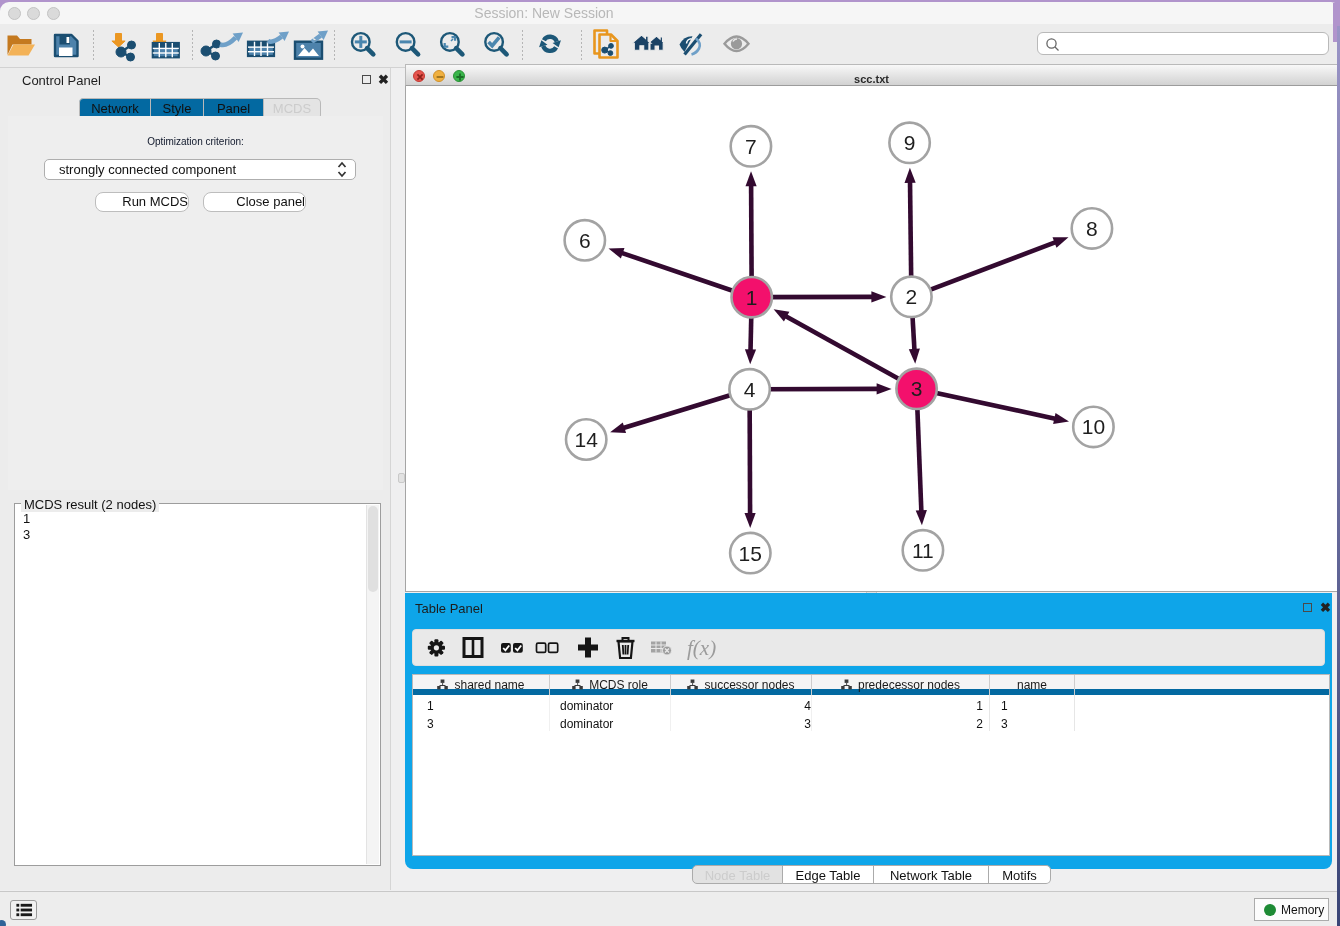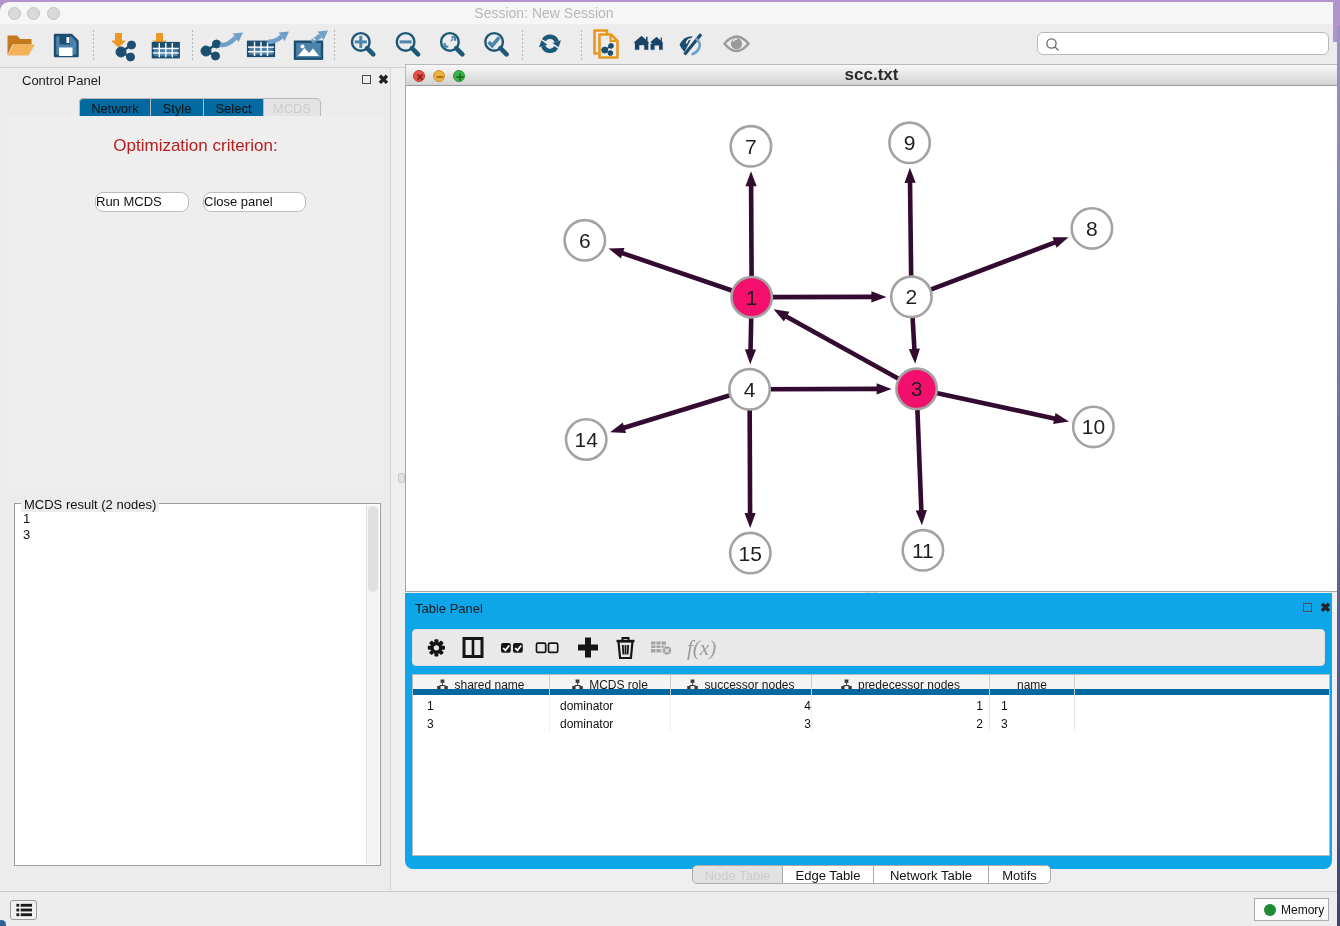--- a/index.html
+++ b/index.html
@@ -18,32 +18,32 @@
 
 #cpanel { left:0; top:68px; width:391px; height:822px; background:#ececec; border-right:1px solid #d5d5d5; }
 #cp-title { left:22px; top:5px; font-size:13px; color:#1d1d1d; }
 .flt { width:9px; height:9px; border:1.4px solid #4a4a4a; }
 .xicon { font-size:13px; font-weight:bold; color:#222; }
 .tabs { display:flex; font-size:13px; }
 .tab { background:#0369a1; border:1px solid #b9b9b9; border-left:none; padding:2px 0 3px; text-align:center; color:#111; }
 .tab.first { border-left:1px solid #b9b9b9; border-radius:4px 0 0 4px; }
 .tab.sel { background:#e4e4e4; color:#cccccc; border-radius:0 5px 5px 0; }
 #cp-tabs { left:79px; top:30px; width:242px; }
-#optlabel { left:0; top:68px; width:391px; text-align:center; font-size:17px; color:#b91c1c; }
+#optlabel { left:0; top:68px; width:391px; text-align:center; font-size:10px; color:#0f172a; }
 #combo { left:44px; top:91px; width:312px; height:21px; background:#fff; border:1px solid #aeaeae; border-radius:5px; font-size:13px; color:#111; line-height:19px; padding-left:14px; }
-.btn { background:#ffffff; border:1px solid #bdbdbd; border-radius:8px; font-size:13px; color:#111; text-align:left; line-height:18px; height:20px; }
+.btn { background:#ffffff; border:1px solid #bdbdbd; border-radius:8px; font-size:13px; color:#111; text-align:right; line-height:18px; height:20px; }
 #groupbox { left:14px; top:435px; width:367px; height:363px; background:#fff; border:1px solid #9d9d9d; }
 #grouplabel { left:21px; top:429px; background:#ececec; padding:0 3px; font-size:13px; color:#111; }
 #mcdsvals { left:23px; top:443px; font-size:13px; color:#111; line-height:16px; }
 #mcds-sb { left:366px; top:437px; width:13px; height:359px; background:#f4f4f4; border-left:1px solid #e3e3e3; }
 #mcds-thumb { left:368px; top:438px; width:10px; height:86px; background:#e0e0e0; border-radius:5px; }
 
 #netwin { left:405px; top:86px; width:933px; height:506px; background:#fff; border:1px solid #a5a5a5; border-top:none; }
 #nettitle { left:405px; top:64px; width:933px; height:22px; background:linear-gradient(#f8f8f8,#d2d2d2); border:1px solid #b9b9b9; border-bottom:1px solid #9c9c9c; }
-#nettext { top:0; width:100%; text-align:center; font-size:17px; font-weight:bold; color:#2a2a2a; }
+#nettext { top:8px; width:100%; text-align:center; font-size:11px; font-weight:bold; color:#2a2a2a; }
 .mac { top:5px; width:12px; height:12px; border-radius:50%; } .mac svg { display:block; }
 
 #tpanel { left:405px; top:593px; width:927px; height:276px; background:#0ea5e9; border-radius:0 0 8px 8px; }
 #tp-toolstrip { left:7px; top:36px; width:913px; height:37px; background:#e9e9e9; border:1px solid #dedede; border-radius:4px; }
 #ttable { left:7px; top:81px; width:918px; height:182px; background:#fff; border:1px solid #b9b9b9; }
 #thead { left:0; top:0; width:916px; height:20px; background:#f4f4f4; border-bottom:6px solid #0369a1; font-size:12px; color:#1a1a1a; }
 .hcol { position:absolute; top:0; height:20px; border-right:1px solid #cdcdcd; }
 .hlabel { display:flex; justify-content:center; align-items:center; gap:6px; height:19px; }
 .row { position:absolute; font-size:12px; color:#111; }
 .btabs { position:absolute; display:flex; font-size:13px; }
@@ -202,26 +202,32 @@
 </svg>
 </div>
 
 <div class="abs" id="cpanel">
   <div class="abs" id="cp-title">Control Panel</div>
   <div class="abs flt" style="left:362px; top:7px;"></div>
   <div class="abs xicon" style="left:378px; top:4px;">✖</div>
   <div class="abs tabs" id="cp-tabs">
     <div class="tab first" style="width:72px;">Network</div>
     <div class="tab" style="width:53px;">Style</div>
-    <div class="tab" style="width:60px;">Select</div>
+    <div class="tab" style="width:60px;">Panel</div>
     <div class="tab sel" style="width:57px;">MCDS</div>
   </div>
   <div class="abs" style="left:8px; top:48px; width:375px; height:1px; background:#dadada;"></div>
   <div class="abs" style="left:8px; top:48px; width:375px; height:374px; background:#eeeeee;"></div>
   <div class="abs" id="optlabel">Optimization criterion:</div>
+  <div class="abs" id="combo">strongly connected component
+    <svg width="12" height="17" style="position:absolute;right:7px;top:1px;" viewBox="0 0 12 17">
+      <path d="M2.5 6 L6 2 L9.5 6" fill="none" stroke="#333" stroke-width="1.7"></path>
+      <path d="M2.5 11 L6 15 L9.5 11" fill="none" stroke="#333" stroke-width="1.7"></path>
+    </svg>
+  </div>
   <div class="abs btn" style="left:95px; top:124px; width:94px;">Run MCDS</div>
   <div class="abs btn" style="left:203px; top:124px; width:103px;">Close panel</div>
   <div class="abs" id="groupbox"></div>
   <div class="abs" id="mcds-sb"></div>
   <div class="abs" id="mcds-thumb"></div>
   <div class="abs" id="grouplabel">MCDS result (2 nodes)</div>
   <div class="abs" id="mcdsvals">1<br>3</div>
 </div>
 
 <div class="abs" style="left:398px;top:473px;width:7px;height:10px;background:#e2e2e2;border:1px solid #c9c9c9;border-radius:2px;"></div>

